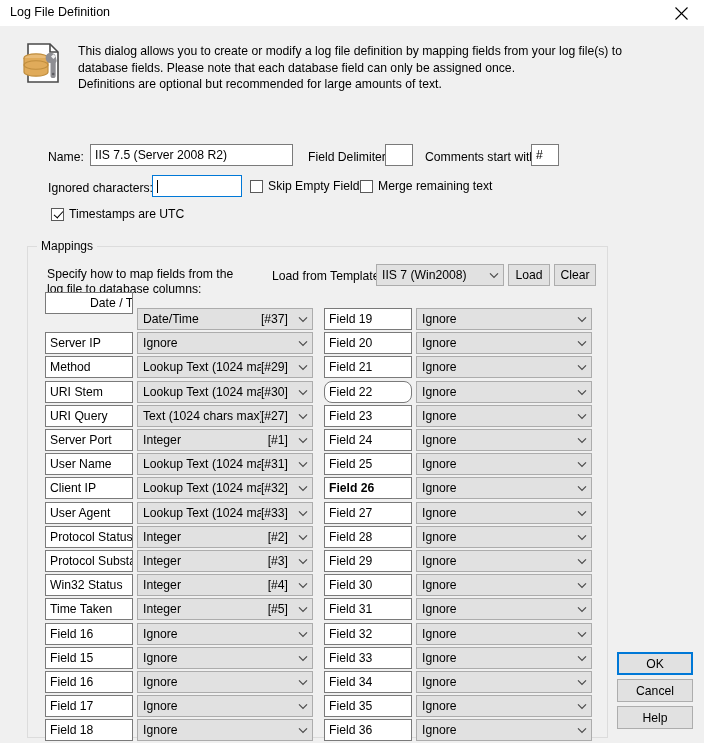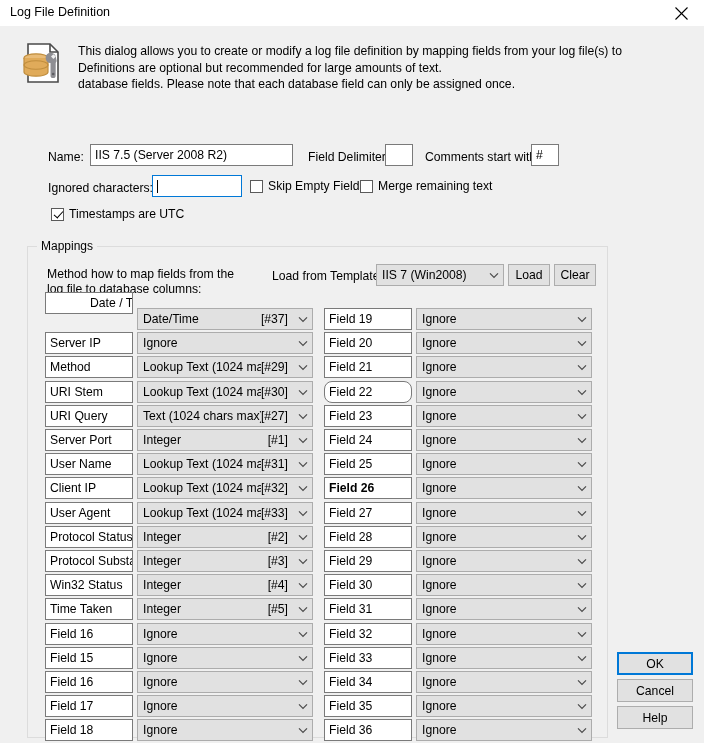--- a/index.html
+++ b/index.html
@@ -192,22 +192,22 @@
       <ellipse cx="16" cy="25" rx="12" ry="4.2" fill="none" stroke="#c08e3e" stroke-width="1.1"></ellipse>
 
       <path d="M36 18 a5.2 5.2 0 1 0 -5.5 5.1 l0 12.4 a2.6 2.6 0 0 0 5.2 0 l0 -12.4 a5.2 5.2 0 0 0 0.3 -5.1 z" fill="#8e8e93"></path>
       <path d="M31 16.6 l2.4 -2.4 2.4 2.4 -2.4 2.4 z" fill="#f0f0f0"></path>
       <circle cx="33.2" cy="34" r="1.3" fill="#5c5c60"></circle>
     </svg>
   </div>
 
   <div id="banner-text">
     <p>This dialog allows you to create or modify a log file definition by mapping fields from your log file(s) to</p>
+    <p>database fields. Please note that each database field can only be assigned once.</p>
     <p>Definitions are optional but recommended for large amounts of text.</p>
-    <p>database fields. Please note that each database field can only be assigned once.</p>
   </div>
 
 
   <div class="label" style="left:48px; top:124px;">Name:</div>
   <div class="textbox" style="left:90px; top:118px; width:203px; height:22px;">IIS 7.5 (Server 2008 R2)</div>
 
   <div class="label" style="left:308px; top:124px;">Field Delimiter:</div>
   <div class="textbox" style="left:385px; top:118px; width:28px; height:22px;"></div>
 
   <div class="label" style="left:425px; top:124px;">Comments start with:</div>
@@ -232,21 +232,21 @@
     <span class="checkbox checked"></span>
     <span>Timestamps are UTC</span>
   </div>
 
 
   <div class="groupbox" id="group-mappings">
     <div class="group-title">Mappings</div>
   </div>
 
   <div id="mapping-help">
-    <div>Method how to map fields from the</div>
+    <div>Specify how to map fields from the</div>
     <div>log file to database columns:</div>
   </div>
 
   <div class="label" style="left:272px; top:243px;">Load from Template:</div>
   <div class="combo" style="left:376px; top:238px; width:128px; height:22px;">
     <span class="combo-text">IIS 7 (Win2008)</span>
     <span class="arrow">
       <svg width="10" height="7" viewBox="0 0 10 7">
           <path d="M1 1.3 L5 5.3 L9 1.3" fill="none" stroke="#4a4a4a" stroke-width="1.2"></path>
         </svg>

